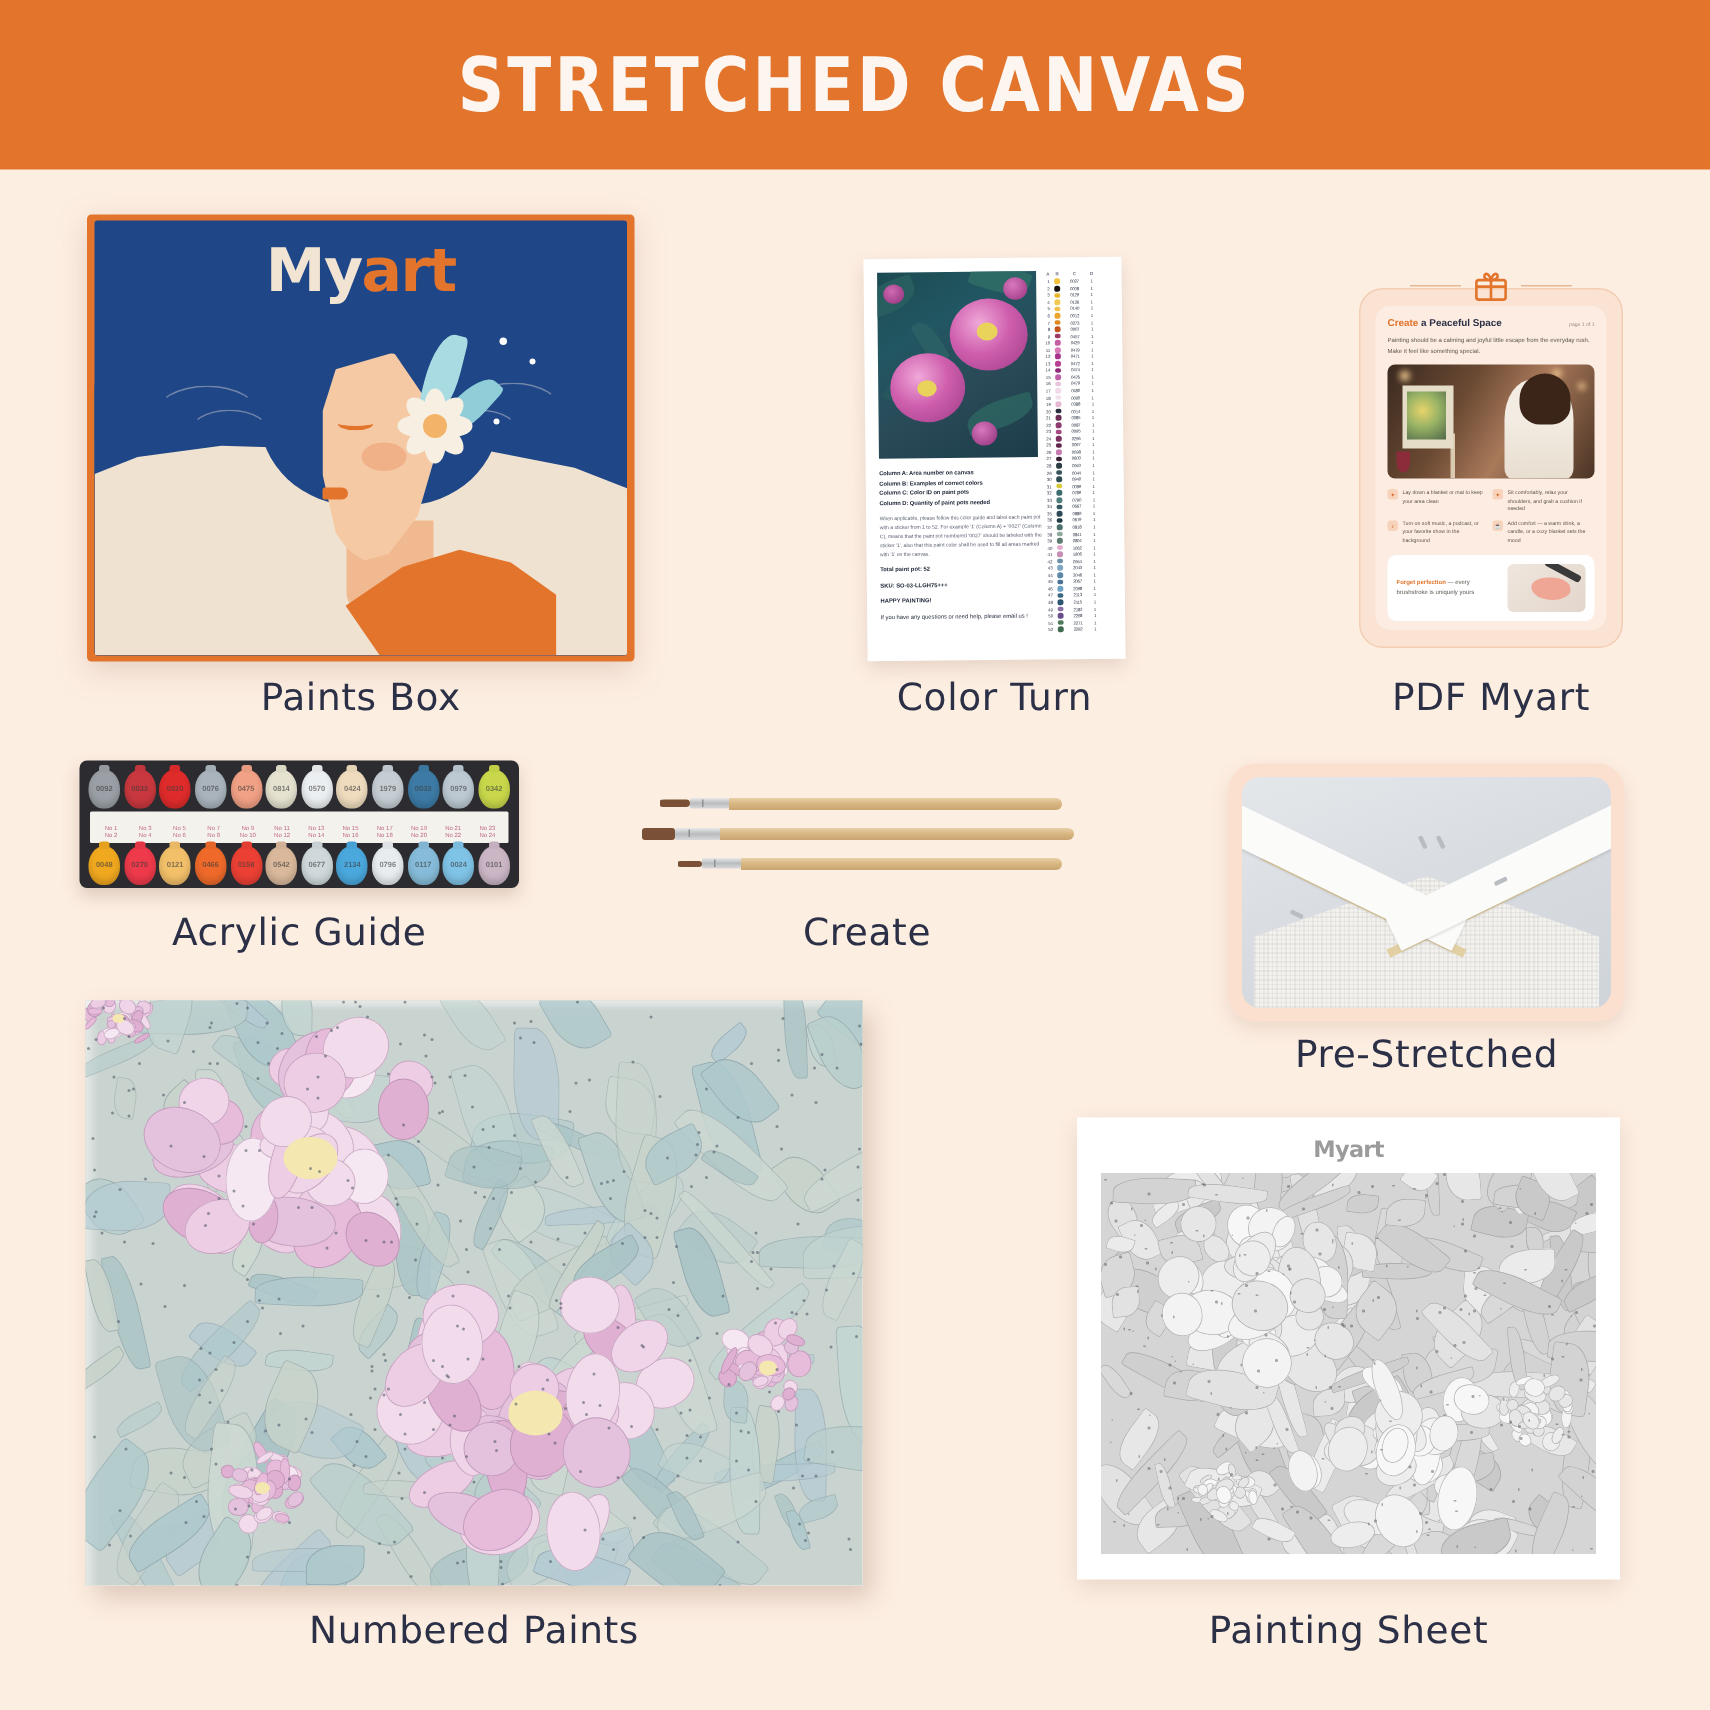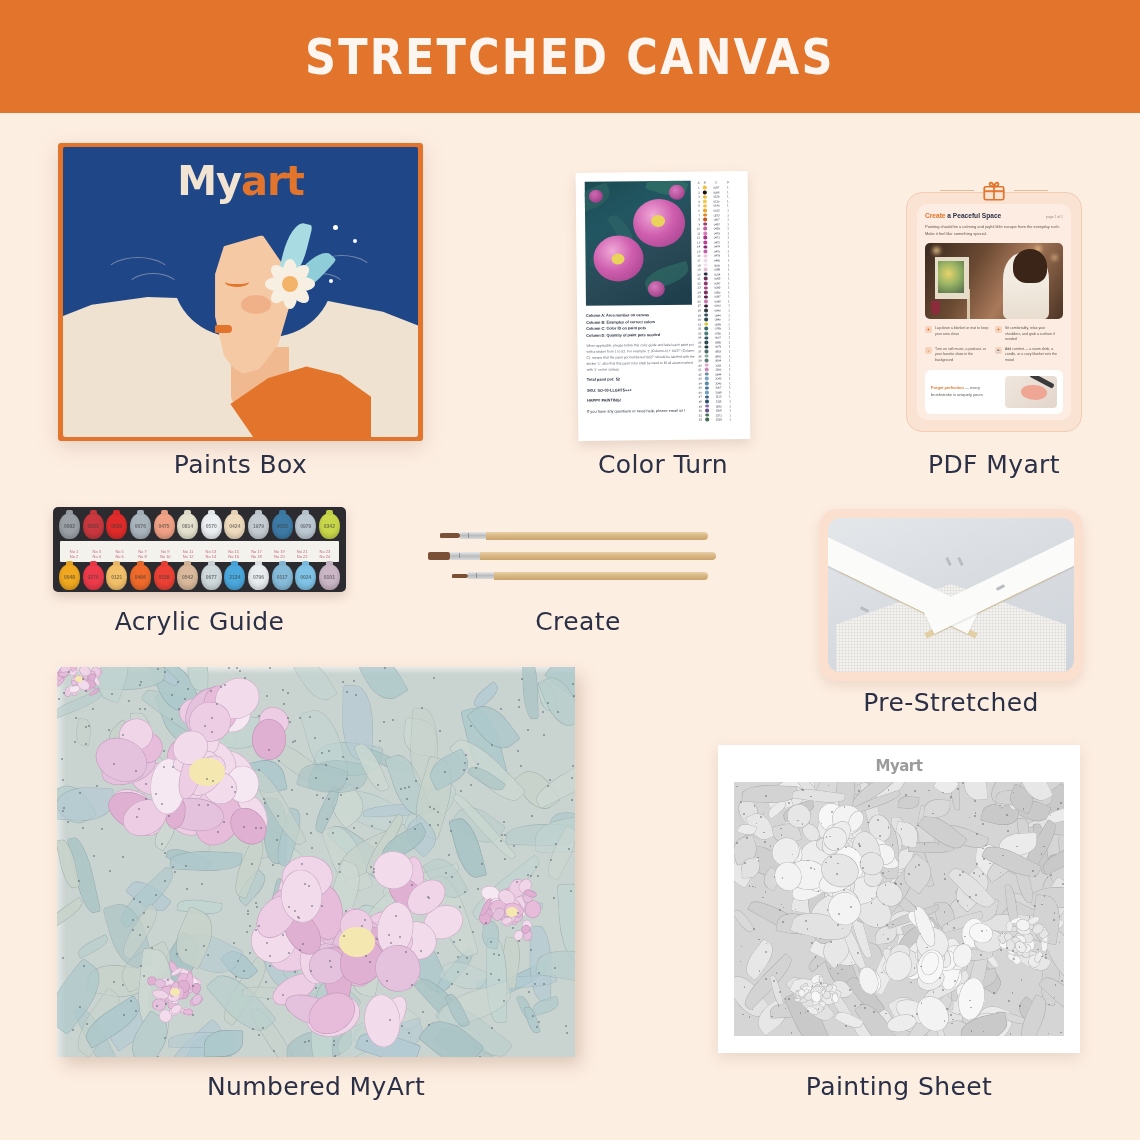--- a/index.html
+++ b/index.html
@@ -1808,21 +1808,21 @@
       <div class="nc-dot" style="left: 170.741px; top: 0.0751769px;"></div>
       <div class="nc-dot" style="left: 86.481px; top: 308.274px;"></div>
       <div class="nc-dot" style="left: 386.54px; top: 104.408px;"></div>
       <div class="nc-dot" style="left: 120.912px; top: 40.697px;"></div>
       <div class="nc-dot" style="left: 280.634px; top: 196.119px;"></div>
       <div class="nc-dot" style="left: 252.828px; top: 164.792px;"></div>
       <div class="nc-dot" style="left: 145.75px; top: 278.037px;"></div>
       <div class="nc-dot" style="left: 289.436px; top: 111.481px;"></div>
     </div>
 </div>
-<div class="caption" style="left:57px;top:1072px;width:518px;">Numbered MyArt</div>
+<div class="caption" style="left:57px;top:1072px;width:518px;">Numbered Paints</div>
 
 <div class="item ref-wrap">
   <div class="ref-logo">Myart</div>
   <div class="ref-img" id="ref-img">
       <div class="rf-leaf" style="left: 58.0758px; top: 109.6px; width: 47.9043px; height: 22.7461px; background: rgb(231, 231, 231); transform: rotate(9.84401deg); box-shadow: rgba(150, 150, 150, 0.7) 0px 0px 0px 0.5px inset;"></div>
       <div class="rf-leaf" style="left: 122.846px; top: 234.218px; width: 20.5039px; height: 25.0224px; background: rgb(231, 231, 231); transform: rotate(81.1732deg); box-shadow: rgba(150, 150, 150, 0.7) 0px 0px 0px 0.5px inset;"></div>
       <div class="rf-leaf" style="left: 172.29px; top: 241.415px; width: 47.4347px; height: 13.1086px; background: rgb(217, 217, 217); transform: rotate(43.1507deg); box-shadow: rgba(150, 150, 150, 0.7) 0px 0px 0px 0.5px inset;"></div>
       <div class="rf-leaf" style="left: 194.93px; top: 227.192px; width: 41.643px; height: 24.0368px; background: rgb(226, 226, 226); transform: rotate(-63.8009deg); box-shadow: rgba(150, 150, 150, 0.7) 0px 0px 0px 0.5px inset;"></div>
       <div class="rf-leaf" style="left: 281.194px; top: 39.4391px; width: 38.8808px; height: 15.9834px; background: rgb(226, 226, 226); transform: rotate(-20.9756deg); box-shadow: rgba(150, 150, 150, 0.7) 0px 0px 0px 0.5px inset;"></div>
       <div class="rf-leaf" style="left: 238.498px; top: 65.1248px; width: 33.4602px; height: 26.8492px; background: rgb(235, 235, 235); transform: rotate(-85.9316deg); box-shadow: rgba(150, 150, 150, 0.7) 0px 0px 0px 0.5px inset;"></div>

